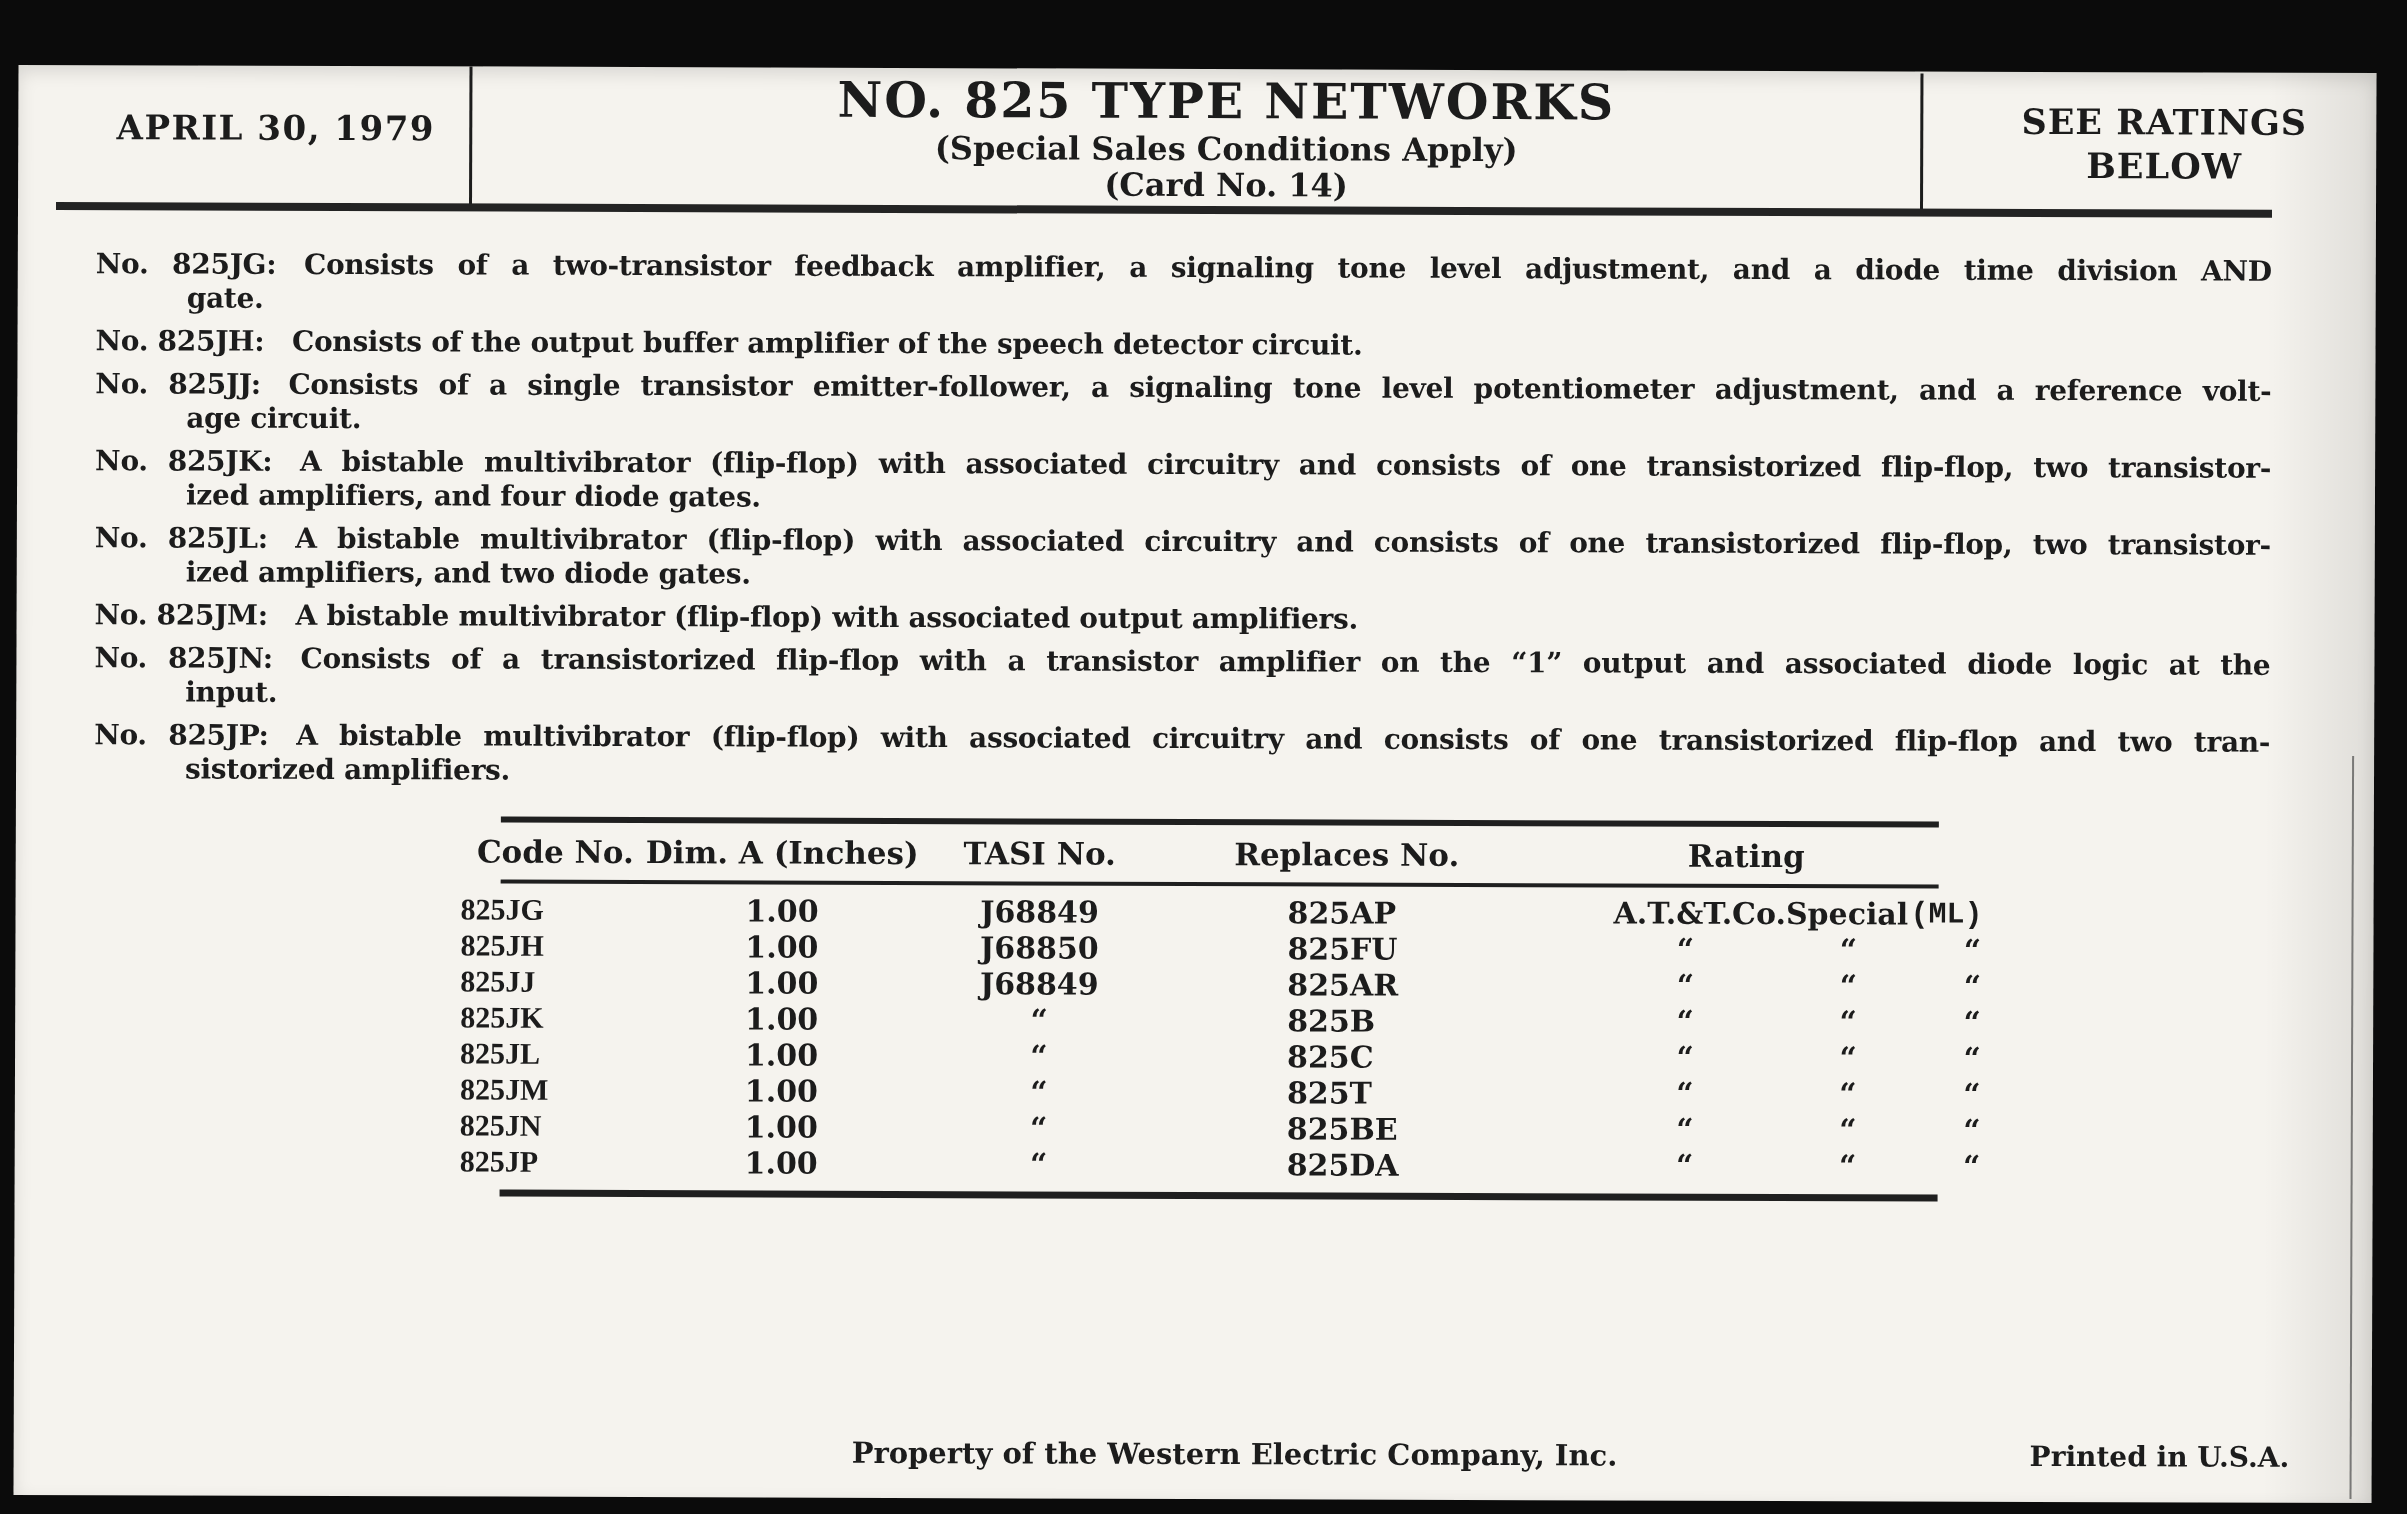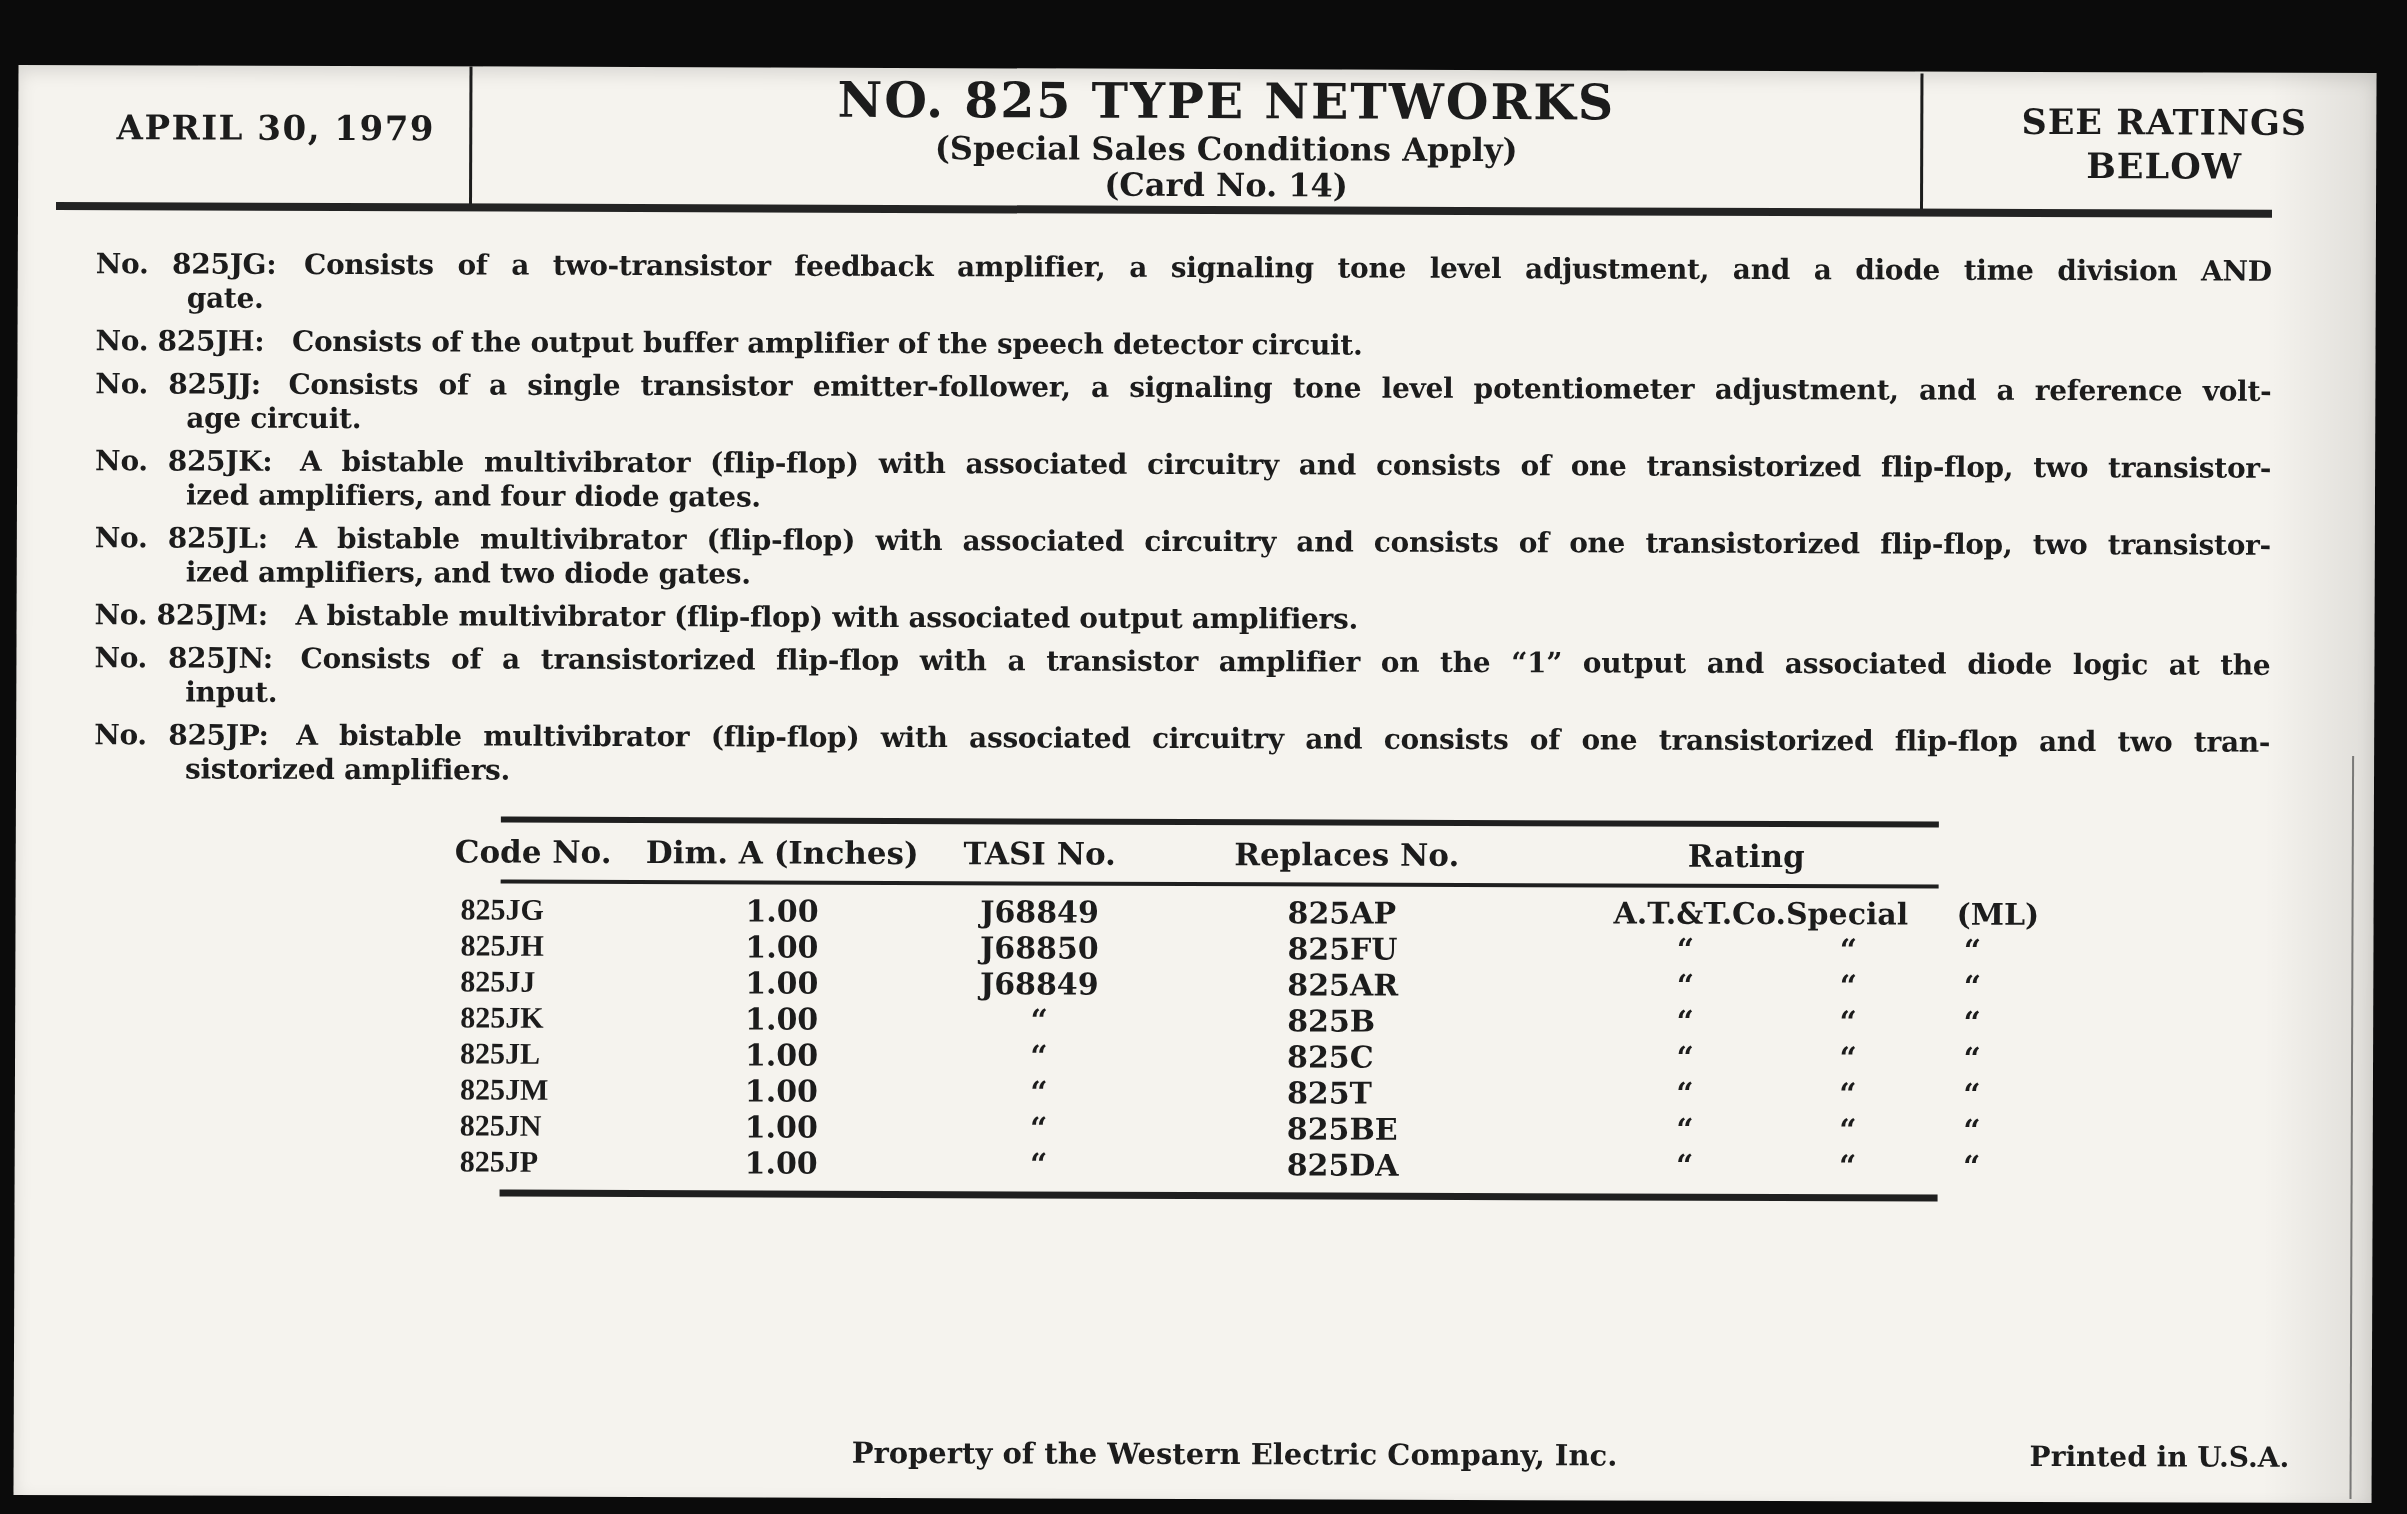--- a/index.html
+++ b/index.html
@@ -42,31 +42,31 @@
 
   
   .tbl{position:absolute;left:435px;top:750px;width:1576px;font-weight:bold;}
   .tbl-rule{margin-left:50px;width:1438px;background:#1f1f1f;}
   .tbl-rule.top{height:6px;}
   .tbl-rule.mid{height:4px;}
   .tbl-rule.bottom{height:7px;margin-top:10px;}
   .tbl-head,.trow{display:grid;grid-template-columns:183px 297px 218px 396px 482px;align-items:center;}
   .tbl-head{height:57px;font-size:31px;}
   .th{text-align:center;}
-  .th.code{text-align:left;padding-left:4px;}
+  .th.code{text-align:right;padding-left:4px;}
   .th.rating{padding-right:79px;}
   .tbl-body{margin-top:8px;}
   .trow{height:36px;font-size:30px;}
   .td.code{padding-left:10px;font-family:Liberation Serif, serif;}
   .td.dim,.td.tasi{text-align:center;}
   .td.repl{padding-left:139px;}
   .td.rating{position:relative;height:100%;}
   .td.rating span{position:absolute;top:0;line-height:36px;white-space:nowrap;}
   .rating-main{left:69px;}
-  .rating-ml{left:412px;}
+  .rating-ml{left:366px;font-family:Liberation Mono, monospace;}
   .ditto{transform:translateX(-50%);}
   .ditto.d1{left:141px;}
   .ditto.d2{left:304px;}
   .ditto.d3{left:428px;}
 
   
   .ftr-property{position:absolute;left:838px;top:1368px;font-size:29px;font-weight:bold;}
   .ftr-printed{position:absolute;left:2016px;top:1368px;font-size:28px;font-weight:bold;}
 </style>
 </head>

